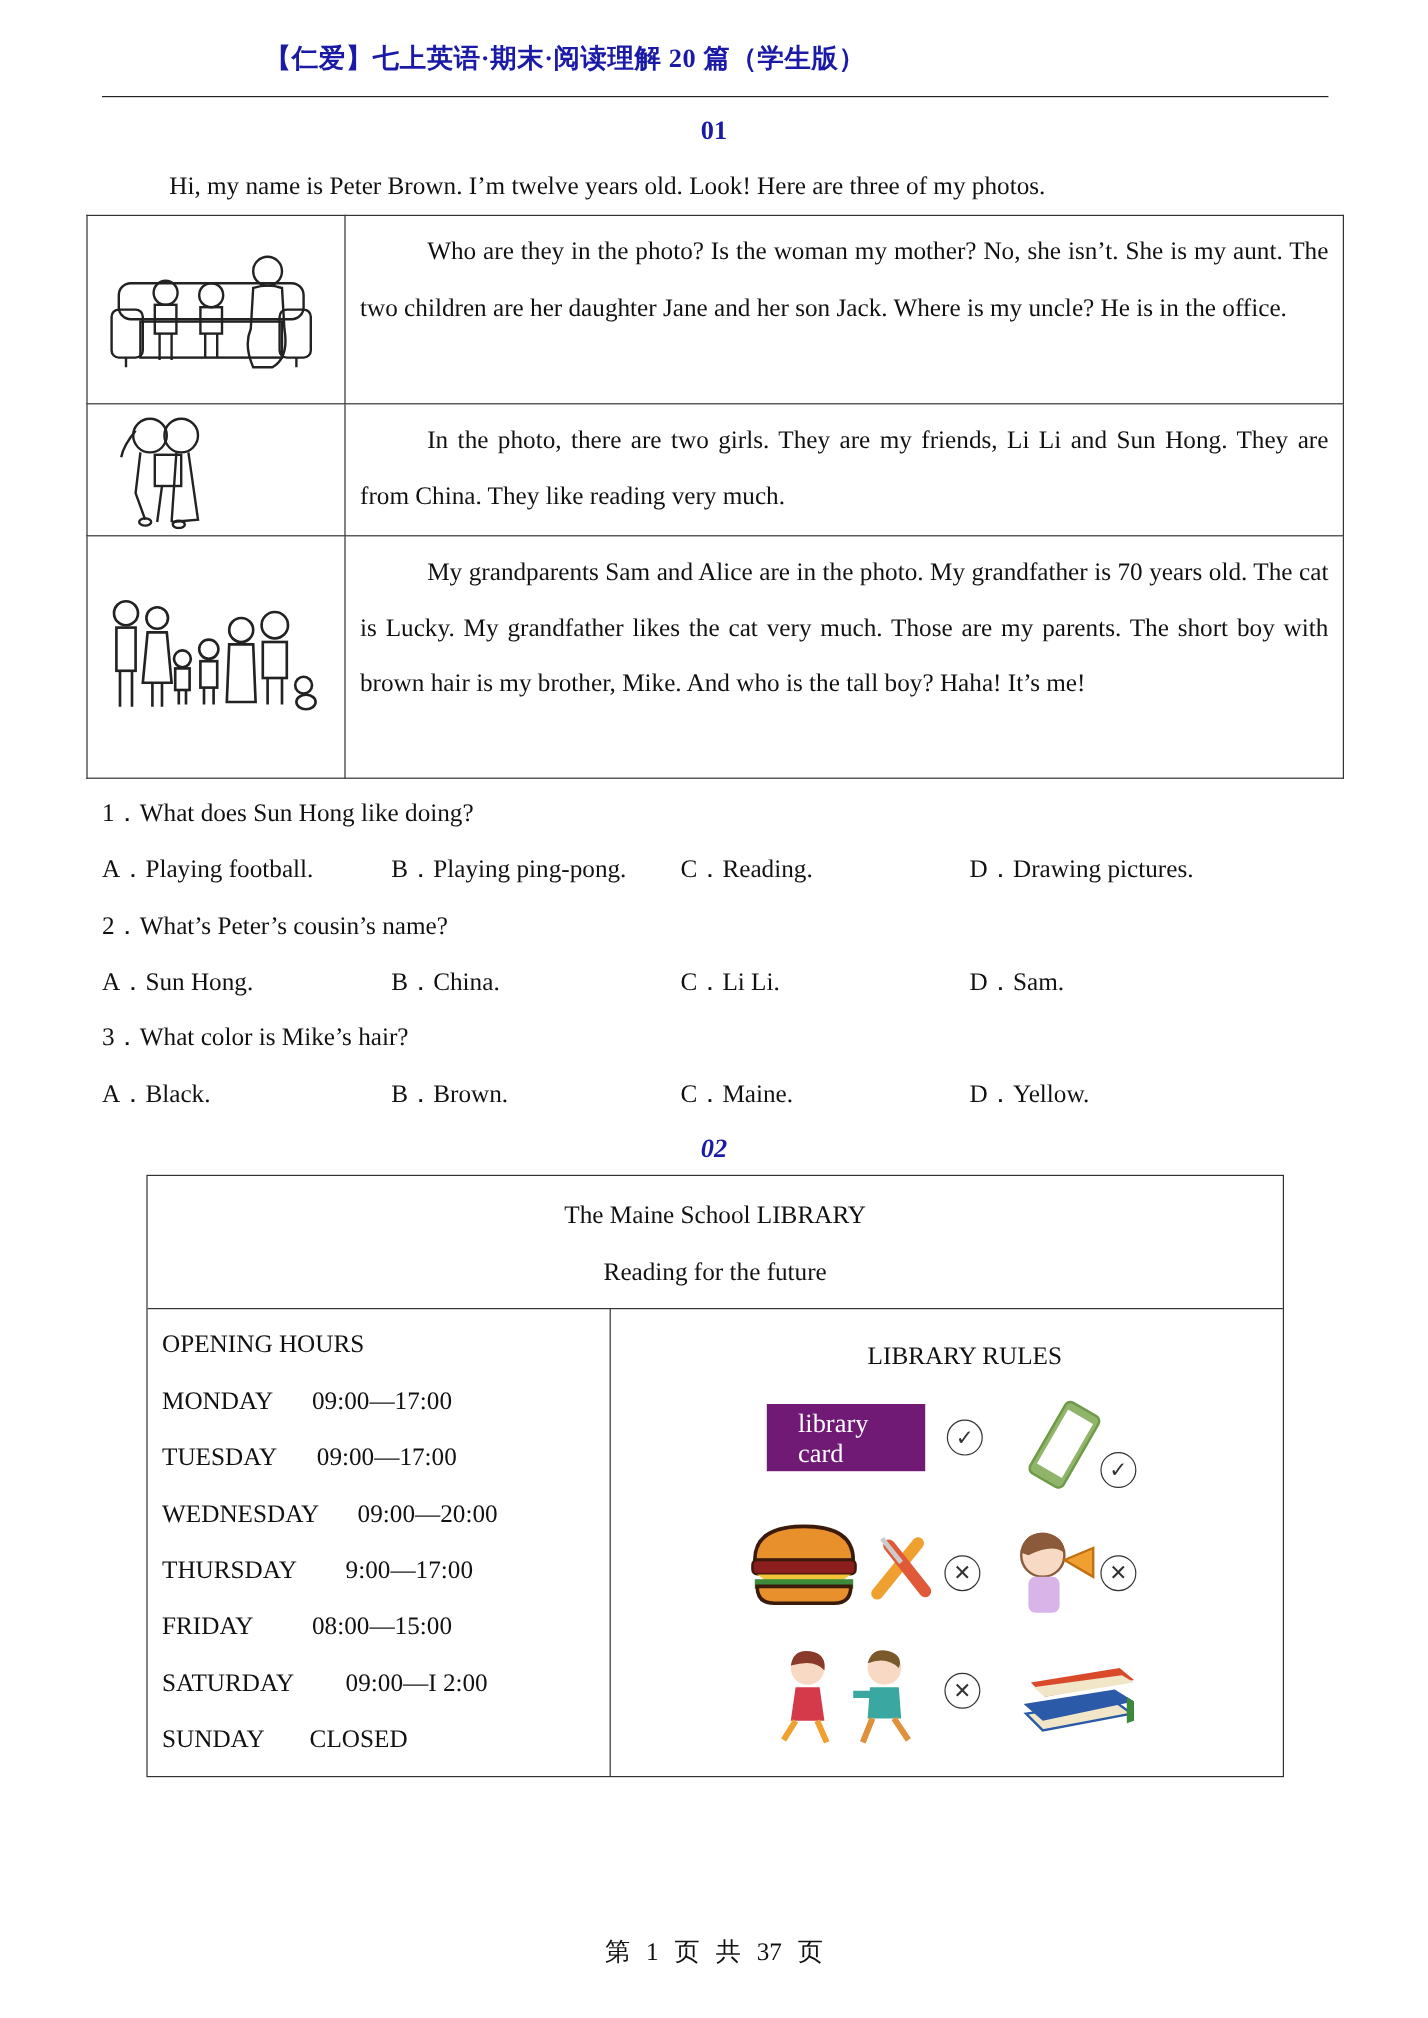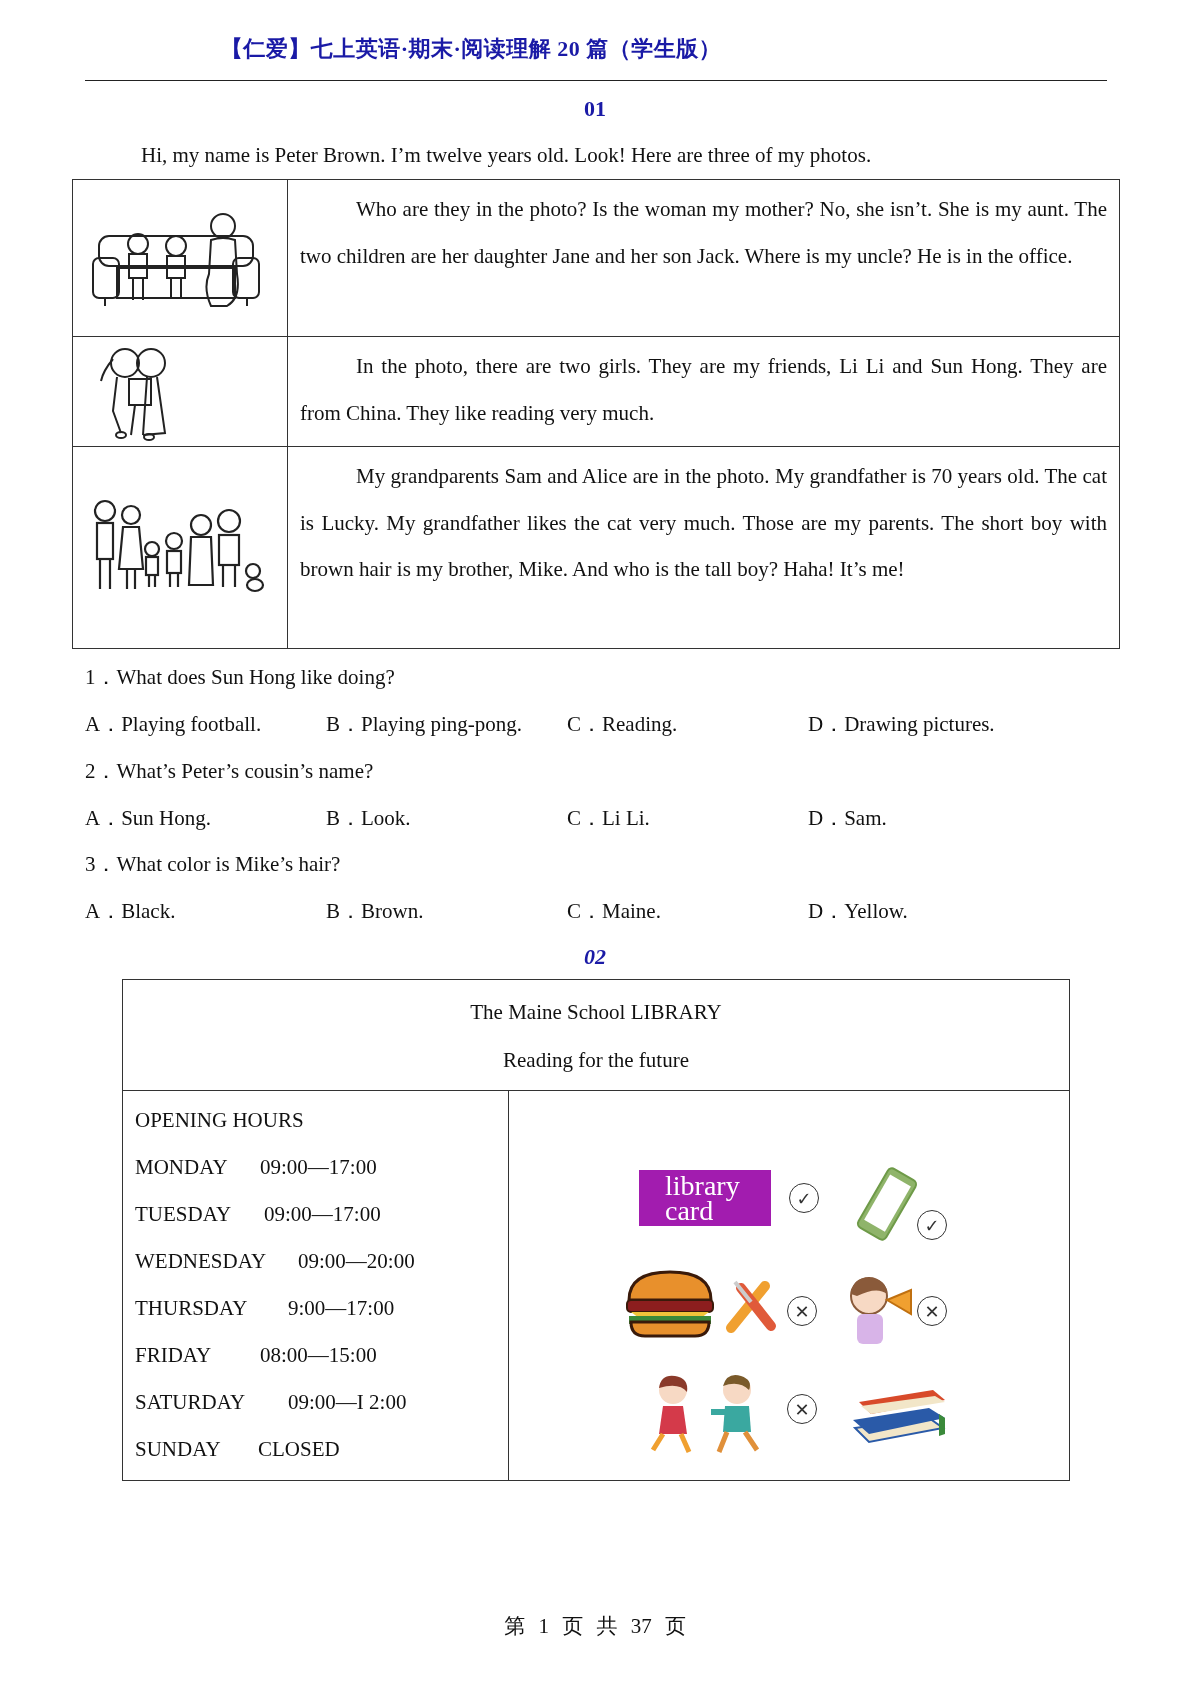--- a/index.html
+++ b/index.html
@@ -19,21 +19,21 @@
   .q { position:absolute; left:85px; font-size:21px; }
   .opt { position:absolute; font-size:21px; }
   .lib { position:absolute; top:979px; left:122px; width:948px; height:502px; border:1.5px solid #333; box-sizing:border-box; }
   .lib-head { position:absolute; top:0; left:0; width:100%; height:110px; border-bottom:1.5px solid #333; text-align:center; font-size:21px; }
   .lib-head .t1 { position:absolute; top:20px; width:100%; }
   .lib-head .t2 { position:absolute; top:68px; width:100%; }
   .hours { position:absolute; top:110px; left:0; width:385px; height:390px; border-right:1.5px solid #333; font-size:21px; }
   .hours .row { position:absolute; left:12px; white-space:pre; }
   .rules { position:absolute; top:110px; left:386px; width:560px; height:390px; }
   .rules .rt { position:absolute; top:28px; width:100%; text-align:center; font-size:21px; padding-left:30px; box-sizing:border-box; }
-  .card { position:absolute; left:130px; top:80px; width:132px; height:56px; background:#a21caf; color:#fff; font-size:28px; line-height:25px; padding-left:26px; box-sizing:border-box; padding-top:3px; }
+  .card { position:absolute; left:130px; top:80px; width:132px; height:56px; background:#701a75; color:#fff; font-size:22px; line-height:25px; padding-left:26px; box-sizing:border-box; padding-top:3px; }
   .mark { position:absolute; width:30px; height:30px; border:1.5px solid #333; border-radius:50%; text-align:center; line-height:30px; font-size:18px; font-family:"DejaVu Sans",sans-serif; color:#333; box-sizing:border-box; }
   .rules svg { position:absolute; }
   .footer { position:absolute; top:1612px; left:0; width:1190px; text-align:center; font-size:21px; word-spacing:8px; }
 </style>
 </head>
 <body>
 
 <div class="header-title">【仁爱】七上英语·期末·阅读理解 20 篇（学生版）</div>
 <div class="header-rule"></div>
 
@@ -119,21 +119,21 @@
   </table>
 
 <div class="q" style="top:663px;">1．What does Sun Hong like doing?</div>
 <div class="opt" style="top:710px;left:85px;">A．Playing football.</div>
 <div class="opt" style="top:710px;left:326px;">B．Playing ping-pong.</div>
 <div class="opt" style="top:710px;left:567px;">C．Reading.</div>
 <div class="opt" style="top:710px;left:808px;">D．Drawing pictures.</div>
 
 <div class="q" style="top:757px;">2．What’s Peter’s cousin’s name?</div>
 <div class="opt" style="top:804px;left:85px;">A．Sun Hong.</div>
-<div class="opt" style="top:804px;left:326px;">B．Look.</div>
+<div class="opt" style="top:804px;left:326px;">B．China.</div>
 <div class="opt" style="top:804px;left:567px;">C．Li Li.</div>
 <div class="opt" style="top:804px;left:808px;">D．Sam.</div>
 
 <div class="q" style="top:850px;">3．What color is Mike’s hair?</div>
 <div class="opt" style="top:897px;left:85px;">A．Black.</div>
 <div class="opt" style="top:897px;left:326px;">B．Brown.</div>
 <div class="opt" style="top:897px;left:567px;">C．Maine.</div>
 <div class="opt" style="top:897px;left:808px;">D．Yellow.</div>
 
 <div class="sec-num" style="top:944px;font-style:italic;">02</div>
@@ -147,20 +147,21 @@
     <div class="row" style="top:18px;">OPENING HOURS</div>
     <div class="row" style="top:65px;"><span>MONDAY</span><span style="position:absolute;left:125px;">09:00—17:00</span></div>
     <div class="row" style="top:112px;"><span>TUESDAY</span><span style="position:absolute;left:129px;">09:00—17:00</span></div>
     <div class="row" style="top:159px;"><span>WEDNESDAY</span><span style="position:absolute;left:163px;">09:00—20:00</span></div>
     <div class="row" style="top:206px;"><span>THURSDAY</span><span style="position:absolute;left:153px;">9:00—17:00</span></div>
     <div class="row" style="top:253px;"><span>FRIDAY</span><span style="position:absolute;left:125px;">08:00—15:00</span></div>
     <div class="row" style="top:300px;"><span>SATURDAY</span><span style="position:absolute;left:153px;">09:00—I 2:00</span></div>
     <div class="row" style="top:347px;"><span>SUNDAY</span><span style="position:absolute;left:123px;">CLOSED</span></div>
   </div>
   <div class="rules">
+    <div class="rt">LIBRARY RULES</div>
 
     <div class="card"><span>library</span><br><span>card</span></div>
     <div class="mark" style="left:280px;top:93px;">✓</div>
 
     <svg width="76" height="76" viewBox="0 0 76 76" style="left:340px;top:76px;">
       <g transform="rotate(30 38 38)">
         <rect x="22" y="4" width="32" height="68" rx="5" fill="#8fb46a" stroke="#6e9a48" stroke-width="2"></rect>
         <rect x="26" y="11" width="24" height="52" fill="#fff"></rect>
       </g>
     </svg>

